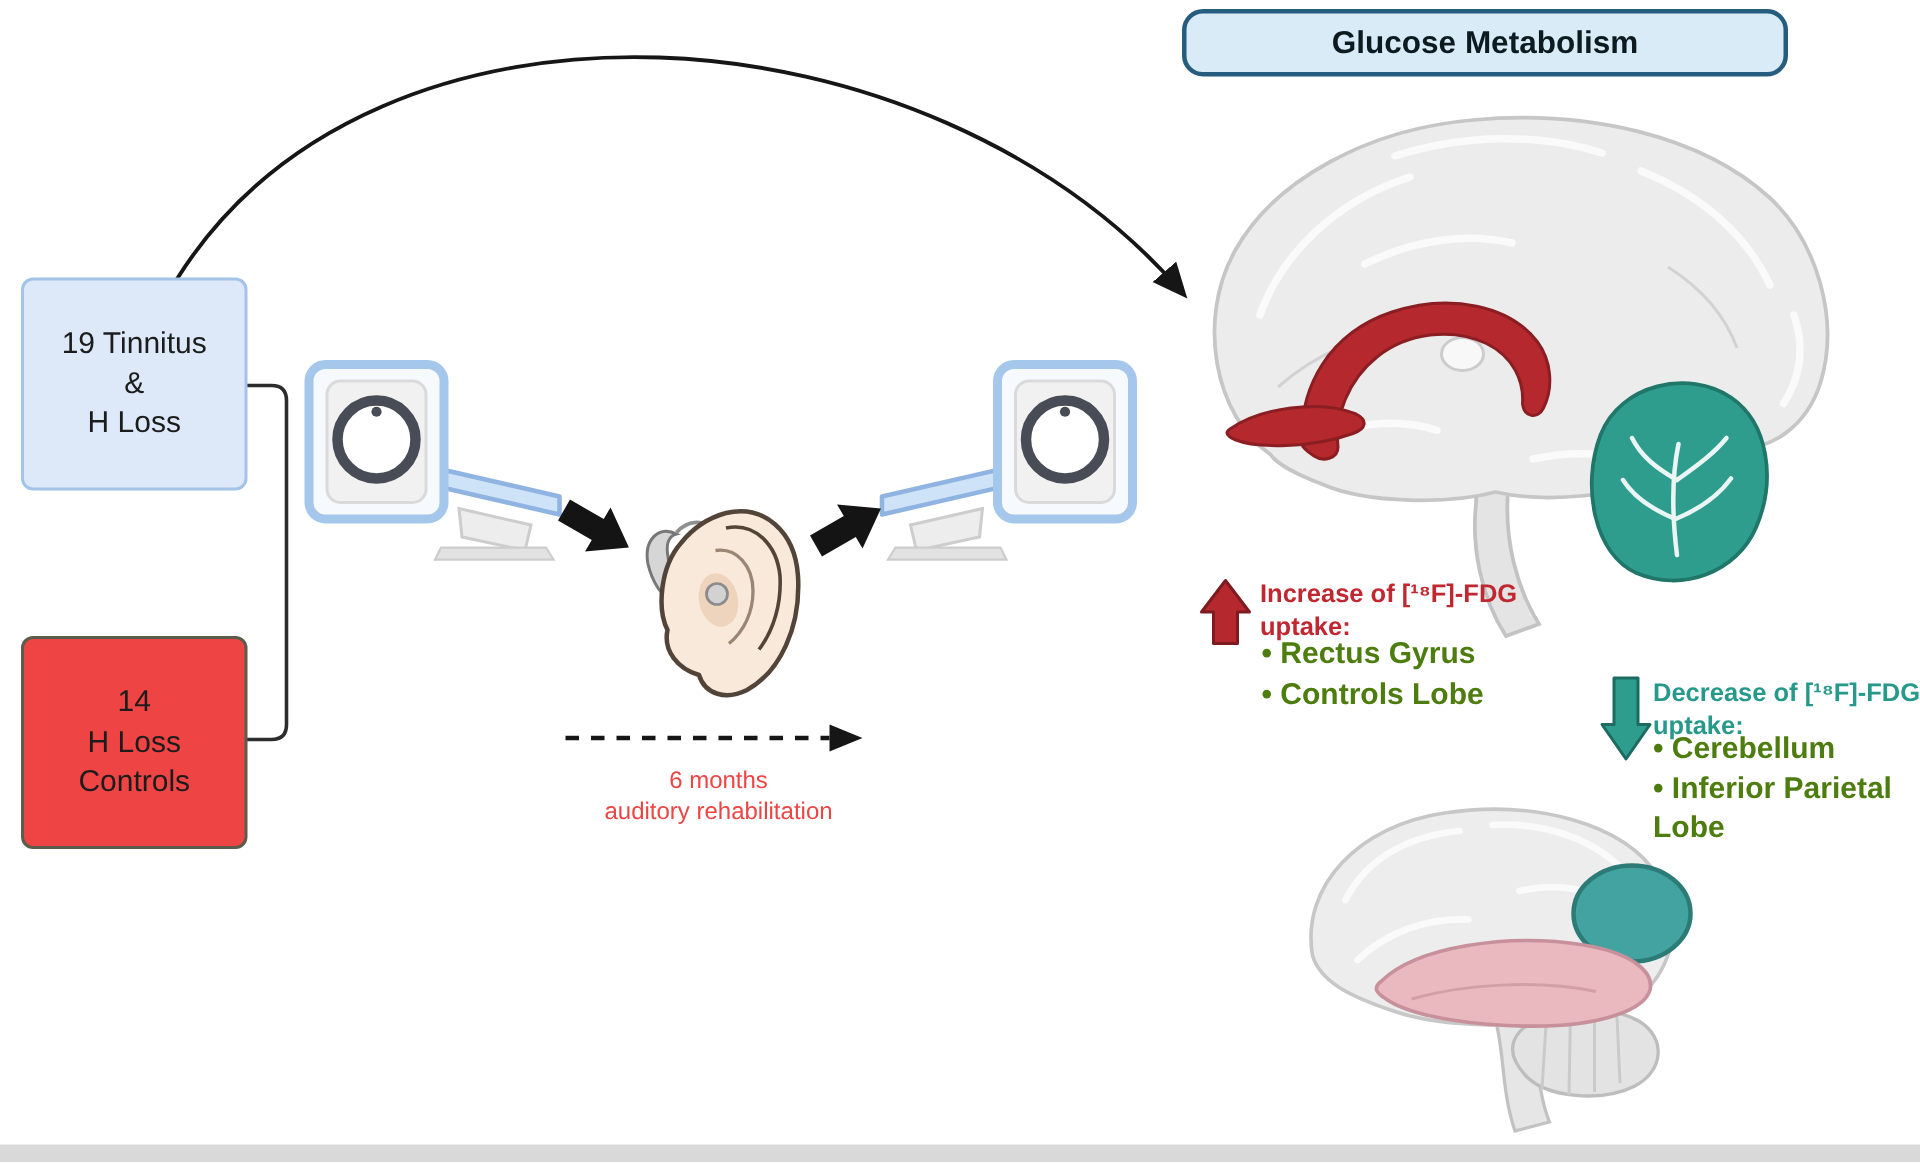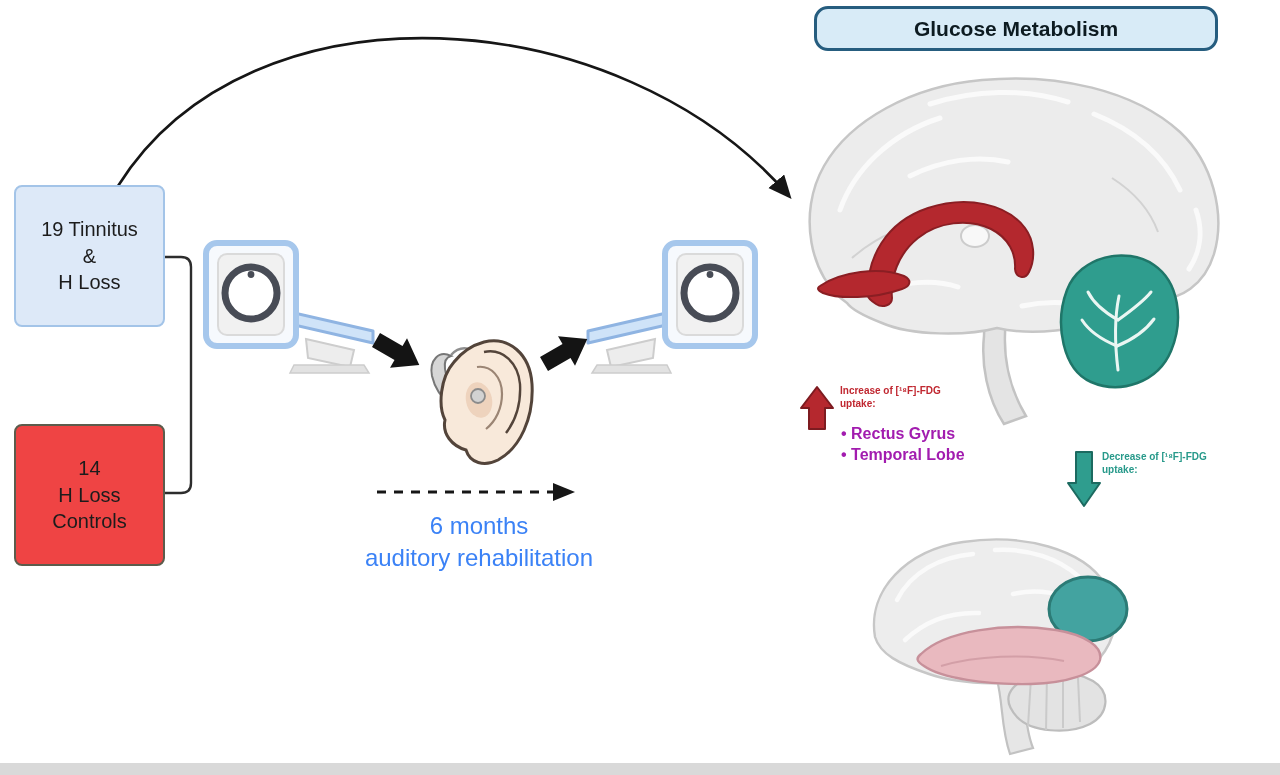--- a/index.html
+++ b/index.html
@@ -13,41 +13,41 @@
     position:absolute; display:flex; align-items:center; justify-content:center;
     text-align:center; font-size:20px; line-height:1.32; color:#1c1c1c;
     white-space:pre-line; border-radius:8px;
   }
   #box-tinnitus { left:14px; top:185px; width:147px; height:138px;
     background:#dde9f8; border:2px solid #a3c4e8; }
   #box-controls { left:14px; top:424px; width:147px; height:138px;
     background:#ef4444; border:2px solid #5c5c4c; }
 
   .title-pill {
-    position:absolute; left:814px; top:6px; width:398px; height:39px;
+    position:absolute; left:788px; top:6px; width:398px; height:39px;
     background:#d8ebf7; border:3px solid #265d7f; border-radius:14px;
     display:flex; align-items:center; justify-content:center;
     font-weight:bold; font-size:21px; color:#0d1b21;
   }
 
   .timeline-caption {
     position:absolute; left:328px; top:510px; width:302px; text-align:center;
-    font-size:24px; color:#3b82f6; line-height:1.32; white-space:pre-line;
+    font-size:16px; color:#ef4444; line-height:1.32; white-space:pre-line;
   }
 
   .finding-header {
-    position:absolute; font-weight:bold; font-size:10px; line-height:1.28;
+    position:absolute; font-weight:bold; font-size:17px; line-height:1.28;
     white-space:pre-line;
   }
   #increase-header { left:840px; top:385px; width:185px; color:#c02730; }
   #decrease-header { left:1102px; top:451px; width:195px; color:#27998a; }
 
   .finding-items {
-    position:absolute; font-weight:bold; font-size:16px; line-height:1.33;
-    color:#a21caf;
+    position:absolute; font-weight:bold; font-size:20px; line-height:1.33;
+    color:#4d7c0f;
   }
   #increase-items { left:841px; top:423px; width:195px; }
   #decrease-items { left:1102px; top:486px; width:178px; }
 
   .bottom-bar {
     position:absolute; left:0; bottom:0; width:100%; height:12px; background:#d9d9d9;
   }
 </style>
 </head>
 <body>
@@ -163,20 +163,24 @@
 
   <div class="title-pill">Glucose Metabolism</div>
 
   <div class="timeline-caption">6 months
 auditory rehabilitation</div>
 
   <div class="finding-header" id="increase-header">Increase of [¹⁸F]-FDG
 uptake:</div>
   <div class="finding-items" id="increase-items">
     <div>• Rectus Gyrus</div>
-    <div>• Temporal Lobe</div>
+    <div>• Controls Lobe</div>
   </div>
 
   <div class="finding-header" id="decrease-header">Decrease of [¹⁸F]-FDG
 uptake:</div>
+  <div class="finding-items" id="decrease-items">
+    <div>• Cerebellum</div>
+    <div>• Inferior Parietal Lobe</div>
+  </div>
 
   <div class="bottom-bar"></div>
 </div>
 
 </body></html>

